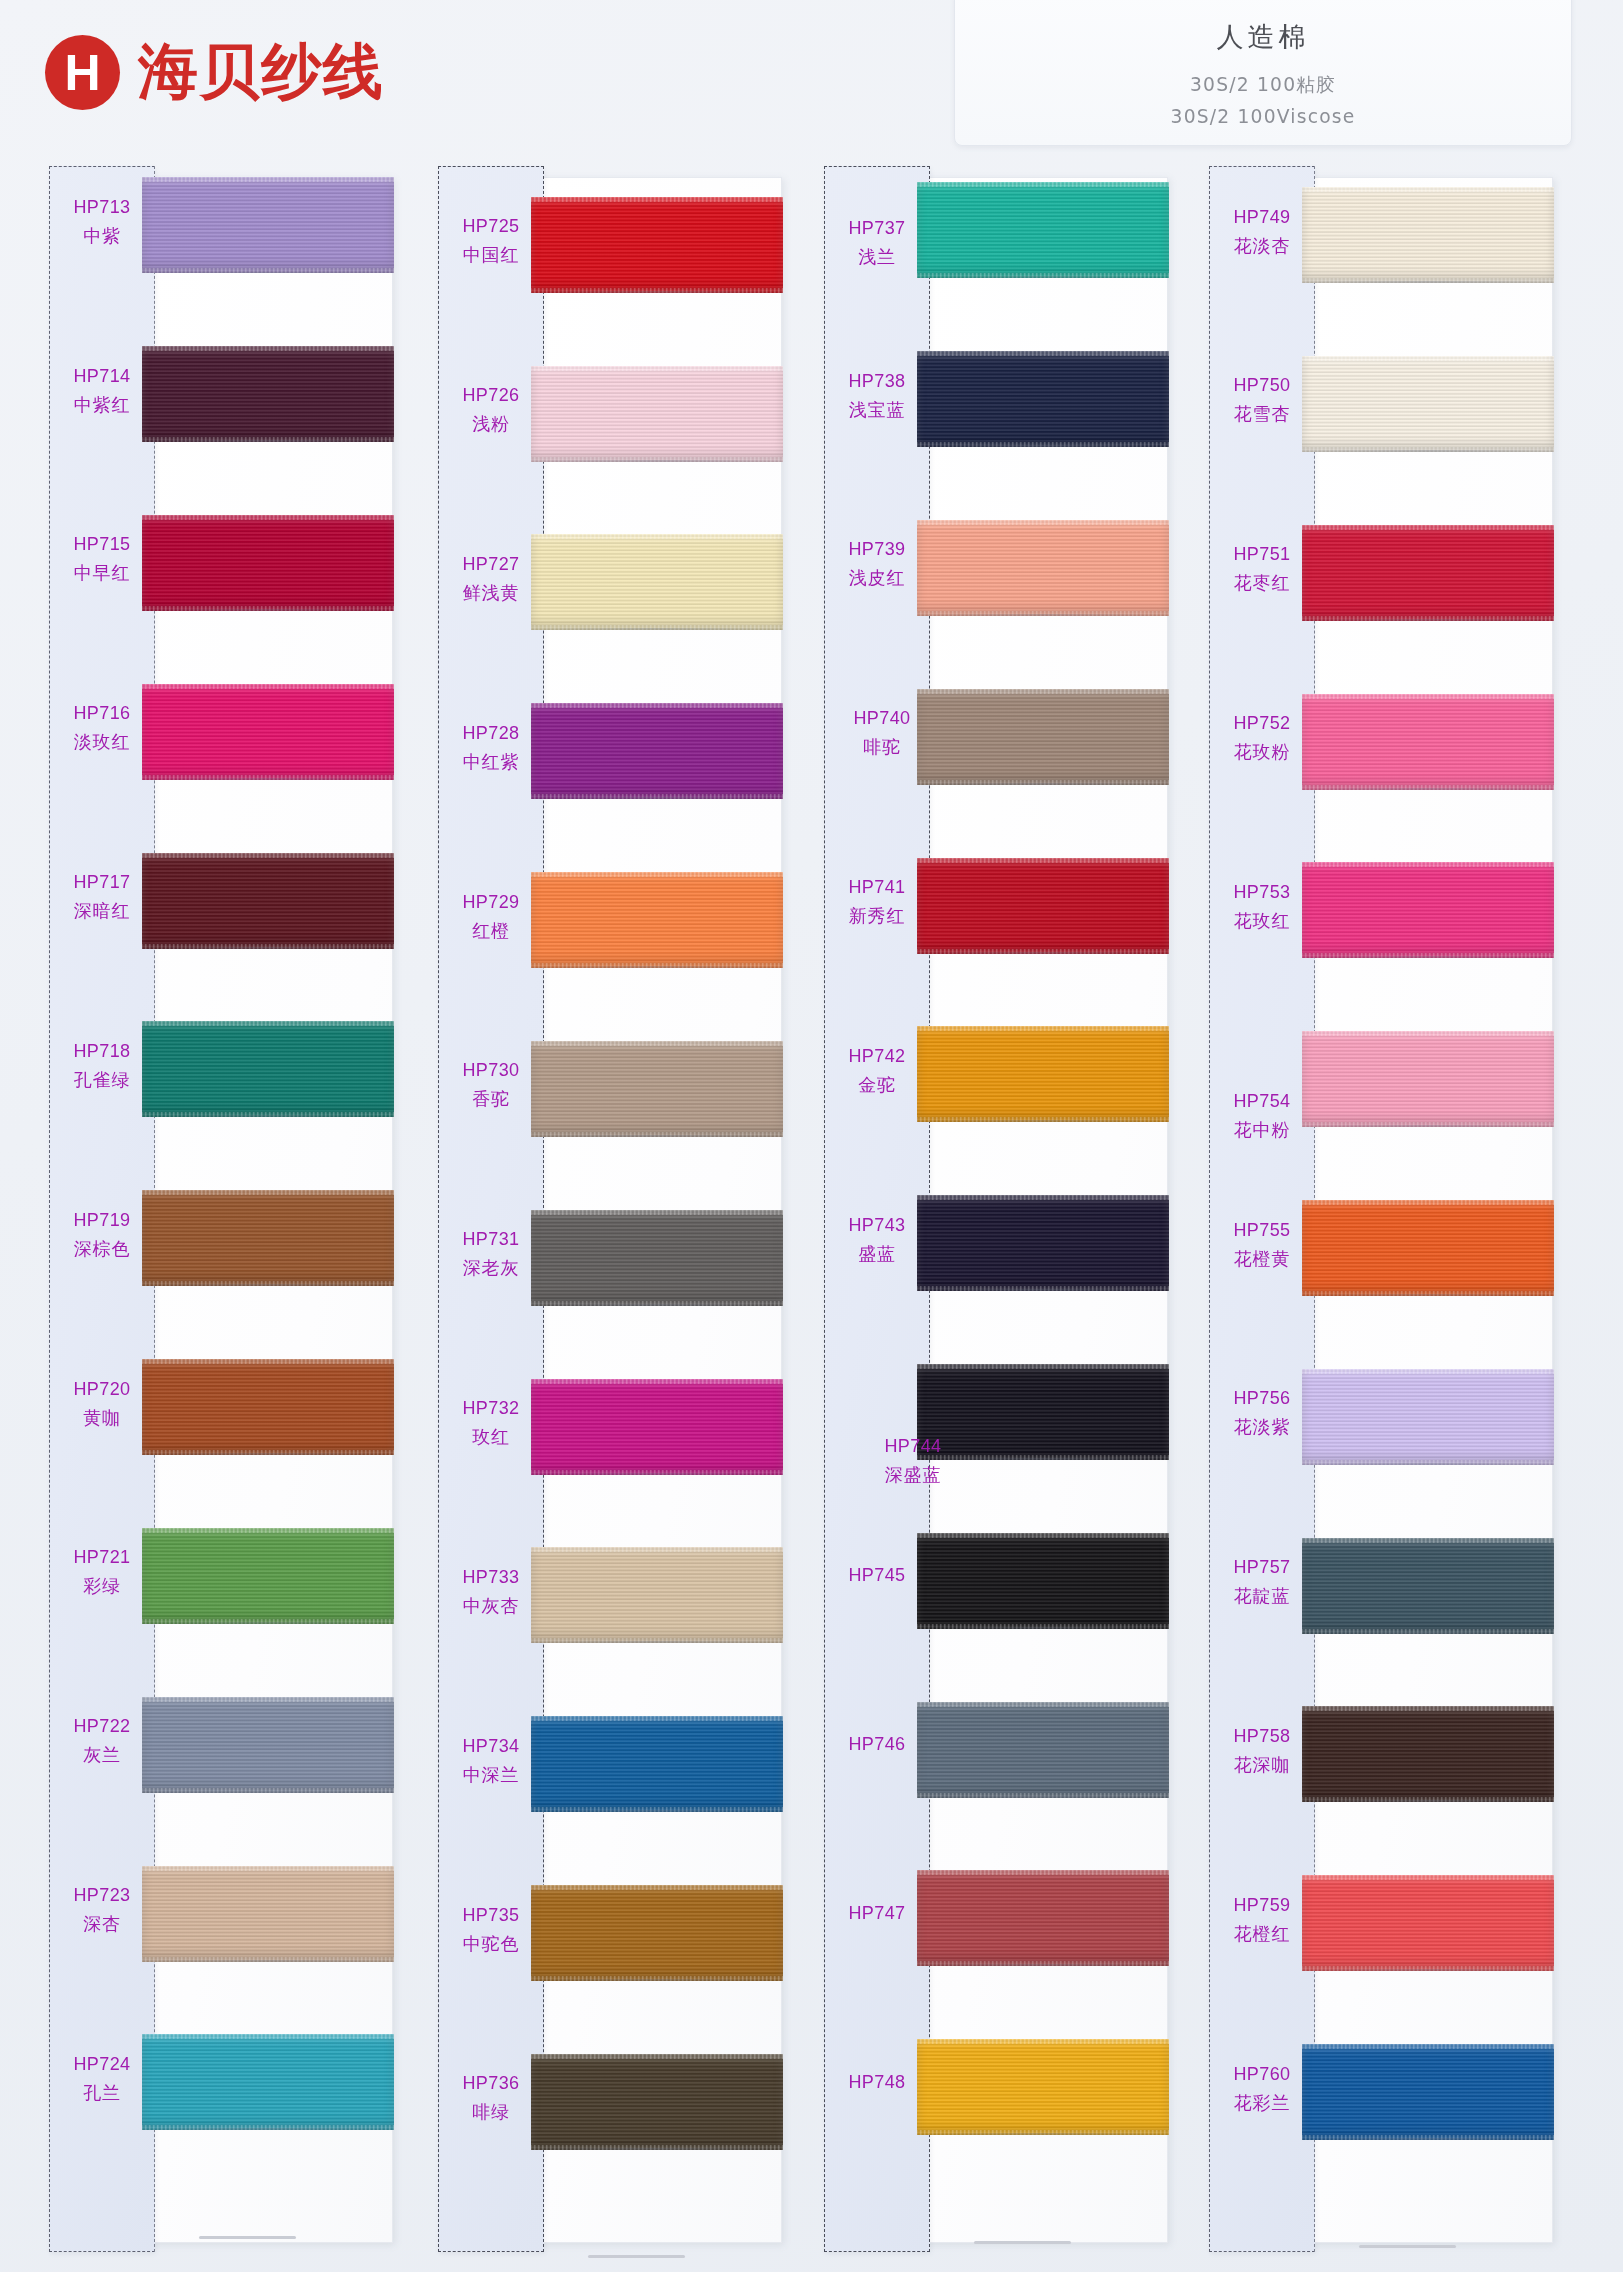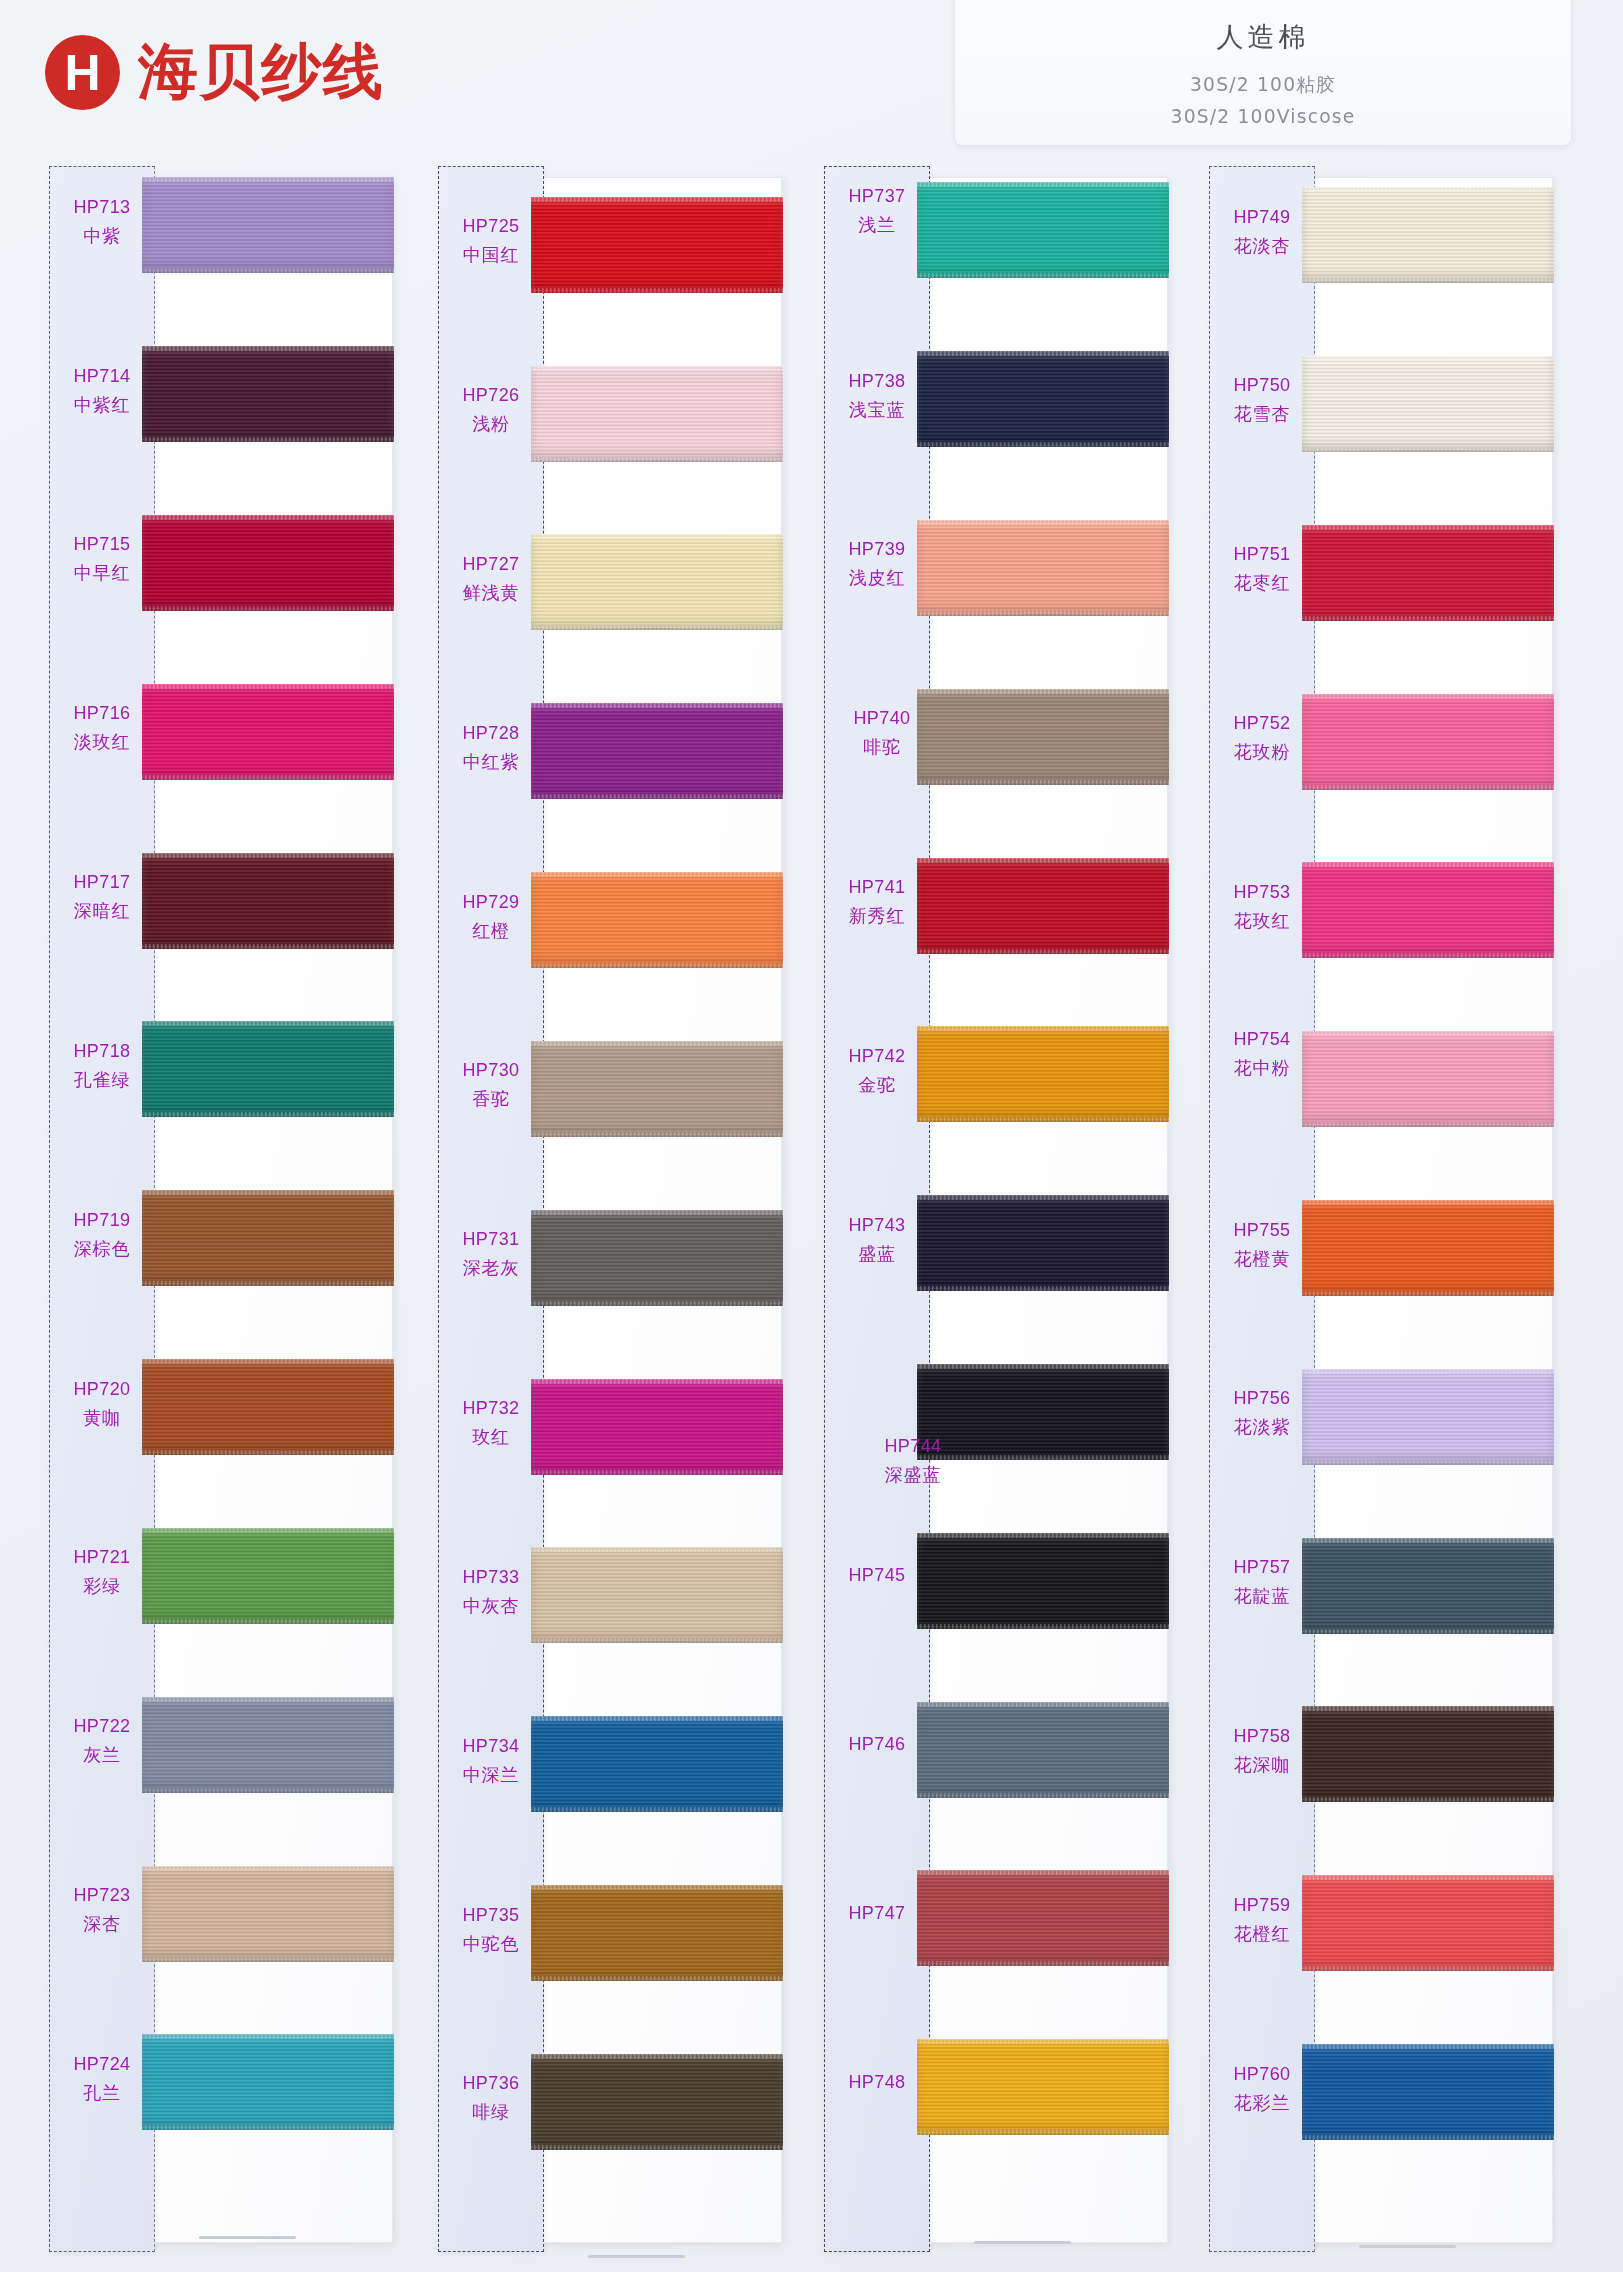--- a/index.html
+++ b/index.html
@@ -381,21 +381,21 @@
       <div class="tail" style="top: 2089px;"></div>
     </div>
     <div class="column col-2">
       <div class="paper"></div>
       <div class="strip"></div>
       <div class="swatch" title="HP737" style="top: 16px; background: rgb(24, 179, 158);">
         <div class="yarn"></div>
         <div class="fuzz-t"></div>
         <div class="fuzz-b"></div>
       </div>
-      <div class="label" style="top: 20px;">
+      <div class="label" style="top: 52px;">
         <span class="code">HP737</span>
         <span class="cname">浅兰</span>
       </div>
       <div class="swatch" title="HP738" style="top: 185px; background: rgb(26, 34, 67);">
         <div class="yarn"></div>
         <div class="fuzz-t"></div>
         <div class="fuzz-b"></div>
       </div>
       <div class="label" style="top: 205px;">
         <span class="code">HP738</span>
@@ -535,21 +535,21 @@
       </div>
       <div class="label" style="top: 716px;">
         <span class="code">HP753</span>
         <span class="cname">花玫红</span>
       </div>
       <div class="swatch" title="HP754" style="top: 865px; background: rgb(249, 160, 189);">
         <div class="yarn"></div>
         <div class="fuzz-t"></div>
         <div class="fuzz-b"></div>
       </div>
-      <div class="label" style="top: 863px; text-align: center;">
+      <div class="label" style="top: 925px; text-align: center;">
         <span class="code">HP754</span>
         <span class="cname">花中粉</span>
       </div>
       <div class="swatch" title="HP755" style="top: 1034px; background: rgb(236, 90, 31);">
         <div class="yarn"></div>
         <div class="fuzz-t"></div>
         <div class="fuzz-b"></div>
       </div>
       <div class="label" style="top: 1054px;">
         <span class="code">HP755</span>

